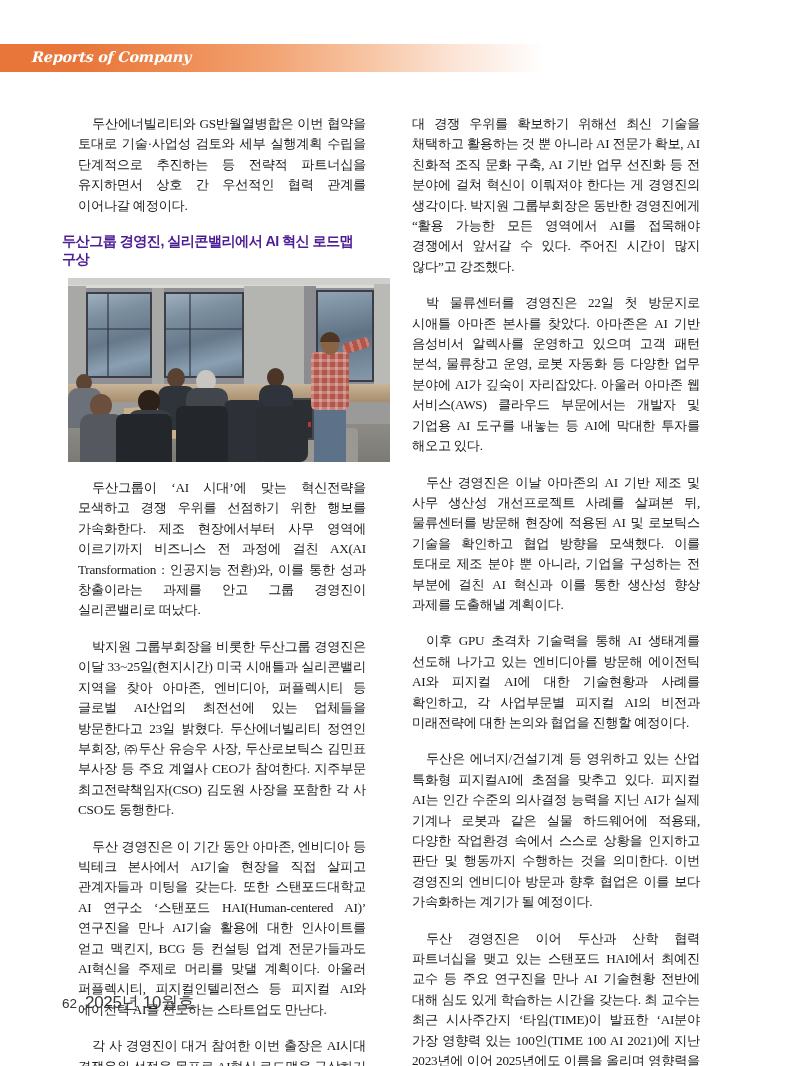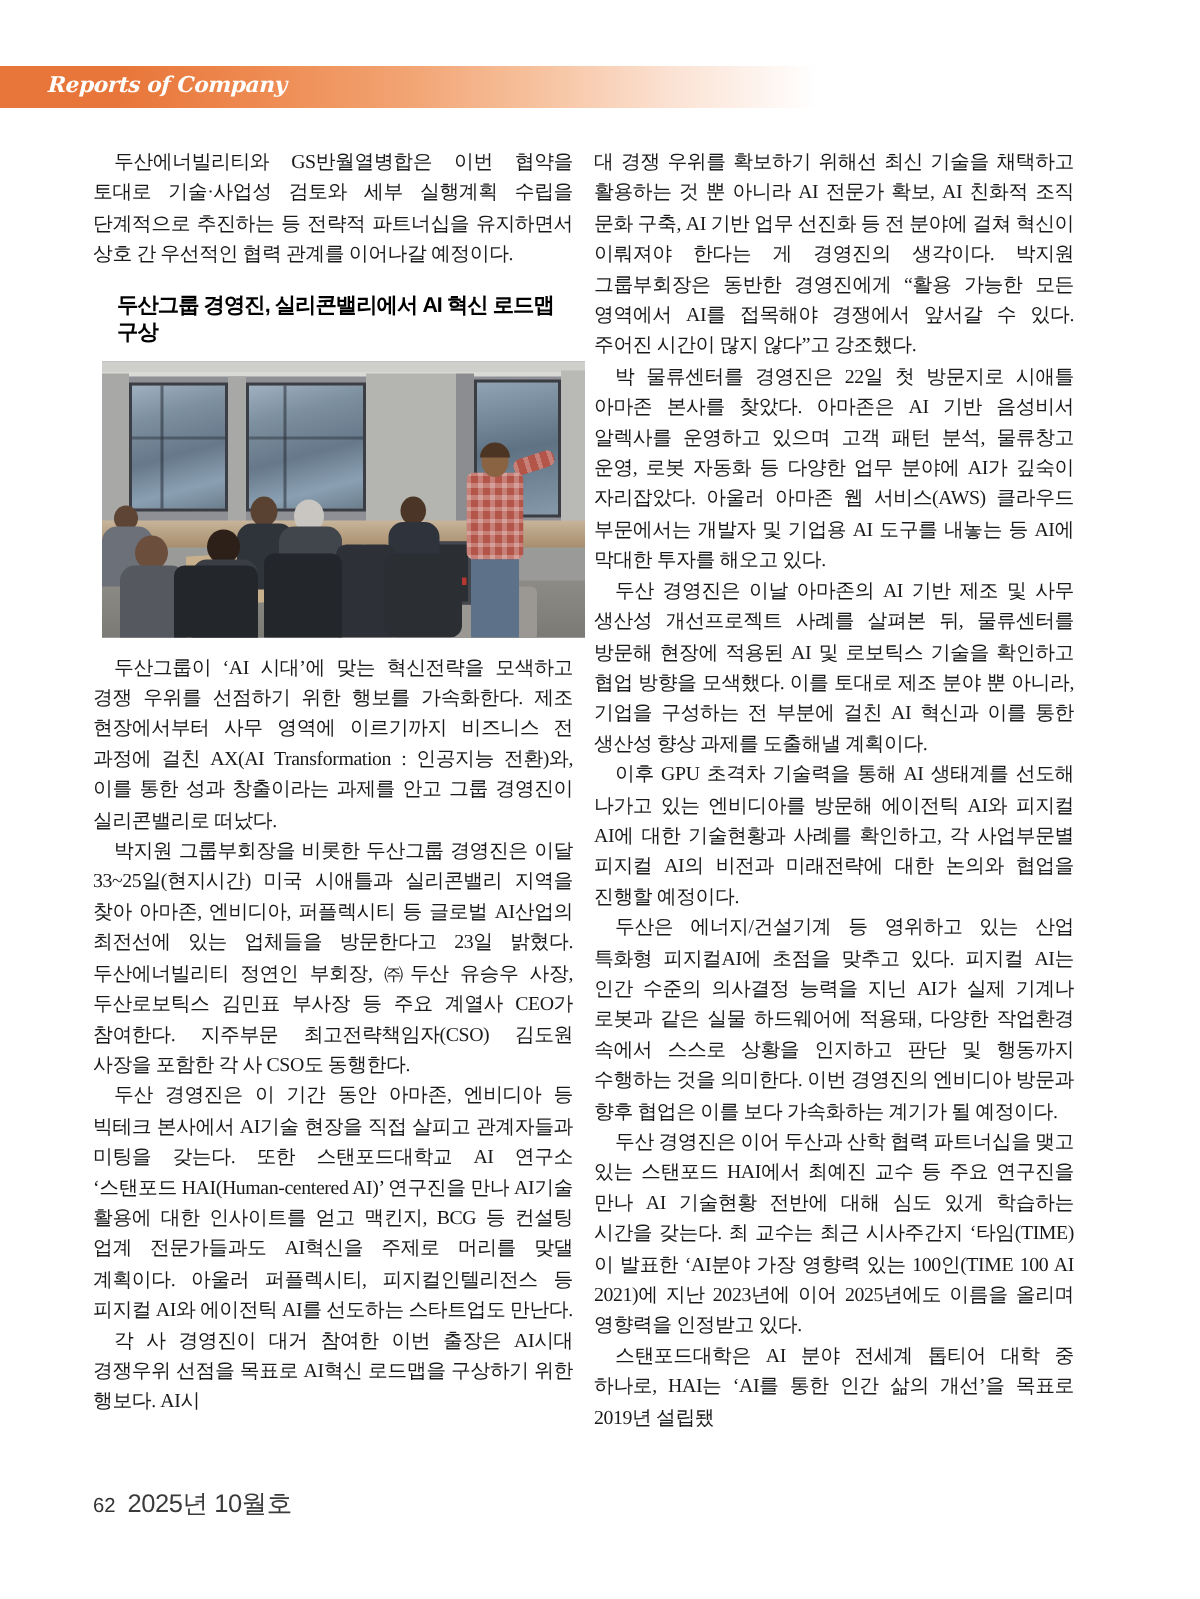--- a/index.html
+++ b/index.html
@@ -59,40 +59,40 @@
   }
   .col {
     position: absolute;
     top: 0;
     width: 320px;
   }
   .col-left  { left: 62px; }
   .col-right { left: 396px; }
 
   p.body {
-    margin: 0;
+    margin: 16px;
     font-size: 13.2px;
     line-height: 20.4px;
     color: #1a1a1a;
     text-align: justify;
     text-indent: 14px;
     letter-spacing: -0.25px;
     word-break: keep-all;
     font-family: "Liberation Serif", "DejaVu Serif", serif;
   }
   p.body + p.body { margin-top: 0; }
   p.noindent { text-indent: 0; }
 
   
   .subhead {
-    margin: 15px 0 10px 16px;
+    margin: 15px 0 10px 0;
     font-family: "Liberation Sans", "DejaVu Sans", sans-serif;
     font-size: 14.2px;
     font-weight: bold;
-    color: #000000;
+    color: #4c1d95;
     letter-spacing: -0.6px;
     line-height: 18px;
     word-break: keep-all;
   }
 
   
   .photo-wrap {
     margin: 4px 0 10px 6px;
     width: 322px;
     height: 184px;

